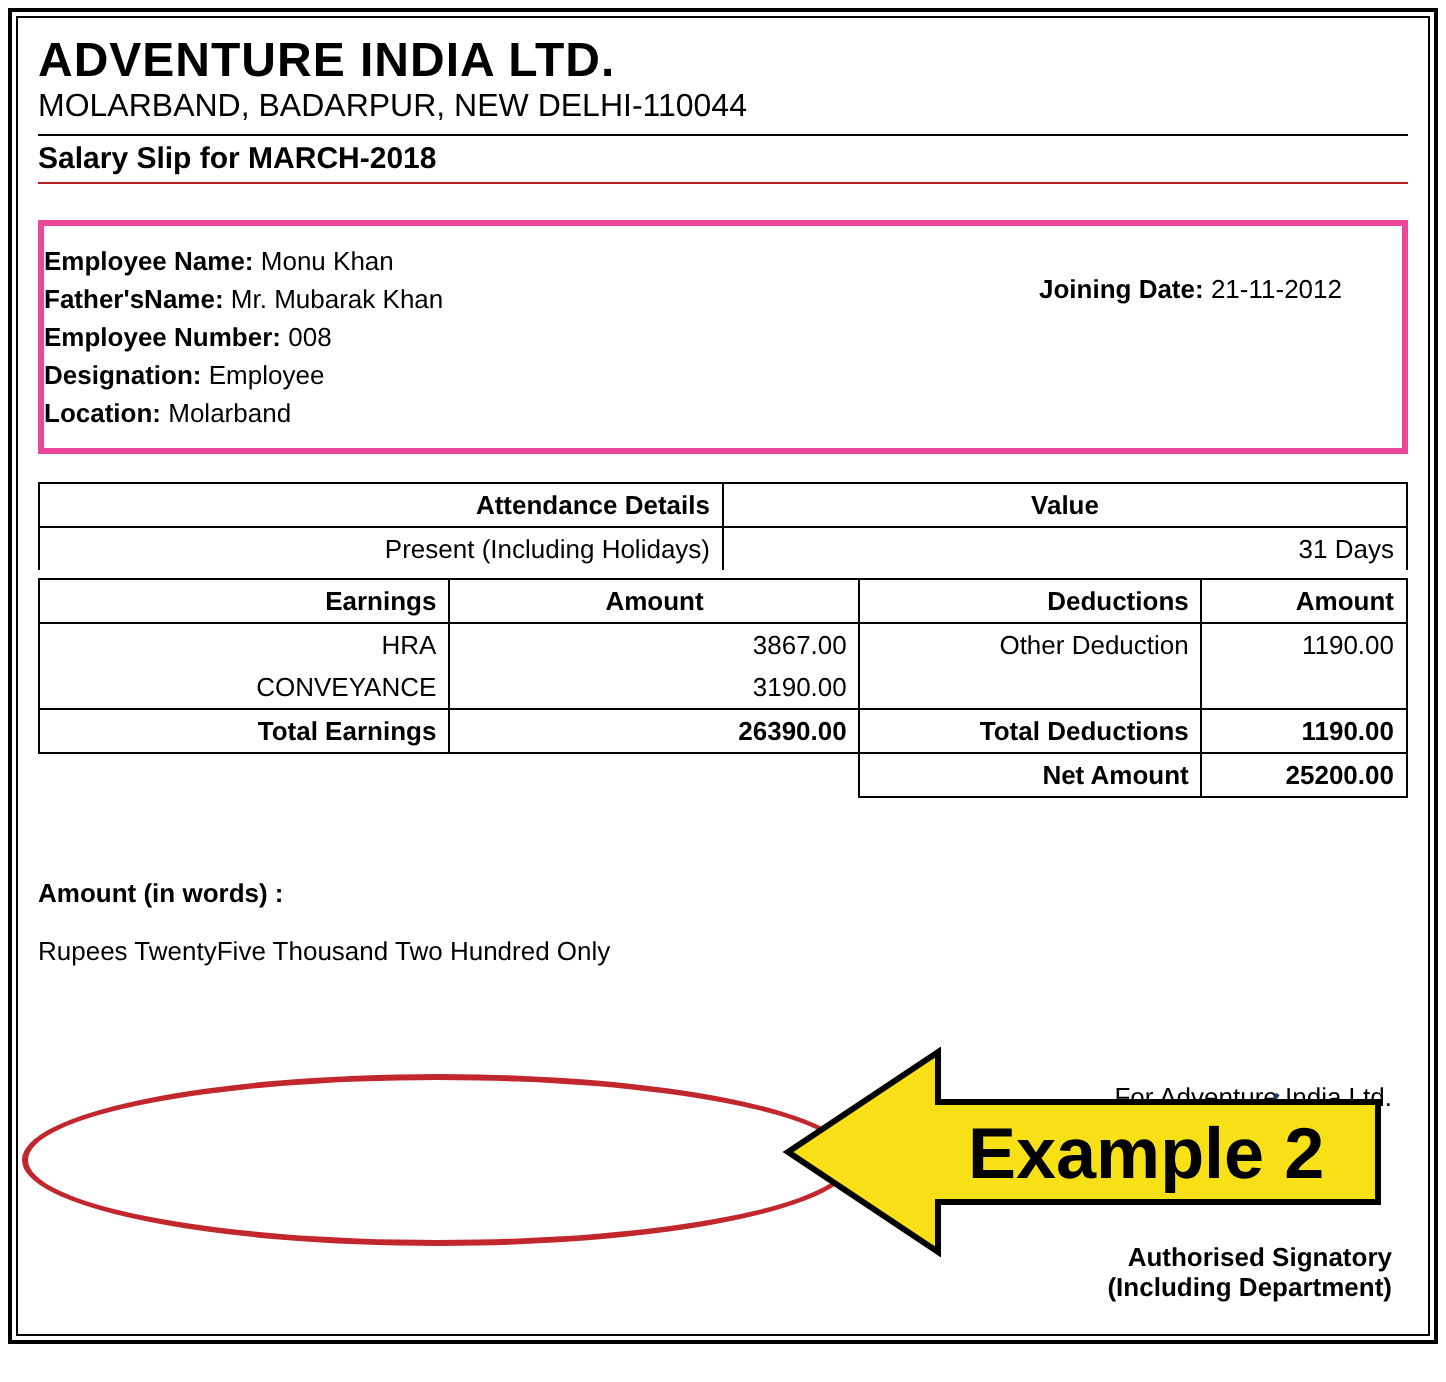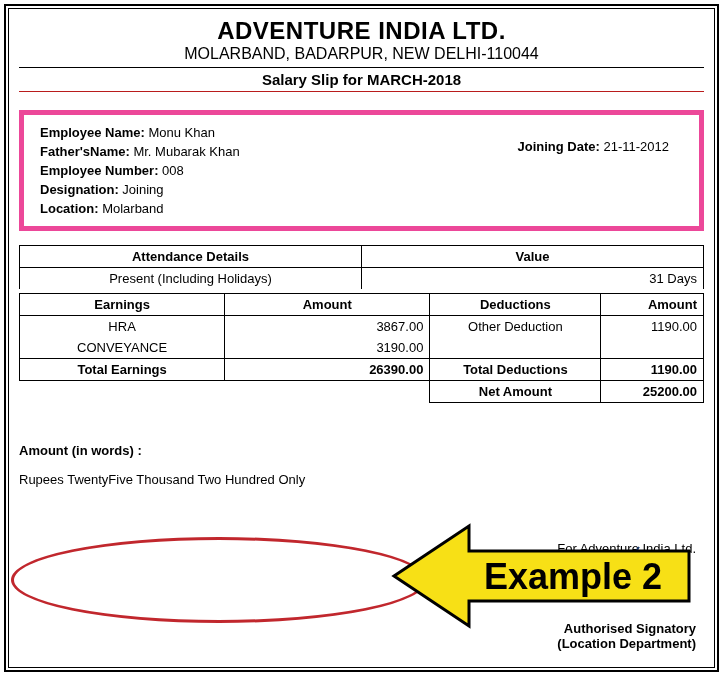--- a/index.html
+++ b/index.html
@@ -1,26 +1,26 @@
 <!DOCTYPE html>
 <html><head>
 <meta charset="utf-8">
 <style>
 body{margin:0;padding:4px;font-family:Arial,sans-serif;font-size:13px;background:#fff;width:723px;box-sizing:border-box}
 .outer{border:2px solid #000;padding:2px}
 .inner{border:1px solid #000;padding:8px 10px;position:relative;height:660px;box-sizing:border-box}
-.hdr{text-align:center}
+.hdr{}
 .co{font-weight:bold;font-size:24px;letter-spacing:.5px}
 .addr{font-size:16px;margin-bottom:4px}
 .title{font-weight:bold;font-size:15px;border-top:1px solid #000;border-bottom:1px solid #b91c1c;padding:3px 0;margin:0 auto 18px;width:100%}
-.emp{border:5px solid #ec4899;padding:6px 16px;margin-bottom:14px;position:relative}
+.emp{border:3px solid #ec4899;padding:6px 0;margin-bottom:14px;position:relative}
 .row{margin:4px 0}.lbl{font-weight:bold}
 .join{position:absolute;right:30px;top:24px}
 table{border-collapse:collapse;width:100%;margin-bottom:4px}
-td,th{border:1px solid #000;padding:3px 6px;font-size:13px;text-align:center}
+td,th{border:1px solid #000;padding:3px 6px;font-size:13px;text-align:right}
 .rt{text-align:right}.ct{text-align:center}.bd{font-weight:bold}
 .words{margin-top:40px}
 .ellipse{position:absolute;border:3px solid #c1272d;border-radius:50%;width:410px;height:80px;left:2px;top:528px;pointer-events:none}
 .arrow{position:absolute;left:380px;top:502px;pointer-events:none}
 .sig{position:absolute;right:18px;bottom:16px;text-align:right;font-weight:bold}
 .for{position:absolute;right:18px;top:532px;font-weight:normal}
 .sigline{position:absolute;right:60px;bottom:70px}
 </style>
 </head>
 <body>
@@ -31,21 +31,21 @@
 <div class="hdr">
 <div class="co">ADVENTURE INDIA LTD.</div>
 <div class="addr">MOLARBAND, BADARPUR, NEW DELHI-110044</div>
 <div class="title">Salary Slip for MARCH-2018</div>
 </div>
 
 <div class="emp">
 <div class="row"><span class="lbl">Employee Name:</span> <span>Monu Khan</span></div>
 <div class="row"><span class="lbl">Father'sName:</span> <span>Mr. Mubarak Khan</span></div>
 <div class="row"><span class="lbl">Employee Number:</span> <span>008</span></div>
-<div class="row"><span class="lbl">Designation:</span> <span>Joining</span></div>
+<div class="row"><span class="lbl">Designation:</span> <span>Employee</span></div>
 <div class="row"><span class="lbl">Location:</span> <span>Molarband</span></div>
 <div class="join"><span class="lbl">Joining Date:</span> <span>21-11-2012</span></div>
 </div>
 
 <table>
 <tbody>
           <tr>
             <td class="bd" style="width:50%">Attendance Details</td>
             <td class="bd ct">Value</td>
           </tr>
@@ -97,21 +97,21 @@
 </div>
 
 <div class="for">For Adventure India Ltd.</div>
 
 <svg class="sigline" width="100" height="60">
         <path d="M10 50 Q30 5 50 30 Q60 45 85 10" stroke="#1a3a6e" stroke-width="2" fill="none"></path>
       </svg>
 
 <div class="sig">
 <div>Authorised Signatory</div>
-<div>(Location Department)</div>
+<div>(Including Department)</div>
 </div>
 
 <div class="ellipse"></div>
 
 <svg class="arrow" width="310" height="130">
 <path d="M5 65 L80 15 L80 40 L300 40 L300 90 L80 90 L80 115 Z" fill="#f7e016" stroke="#000" stroke-width="3"></path>
 <text x="95" y="78" font-size="36" font-weight="bold" font-family="Arial">Example 2</text>
 </svg>
 
 </div>

